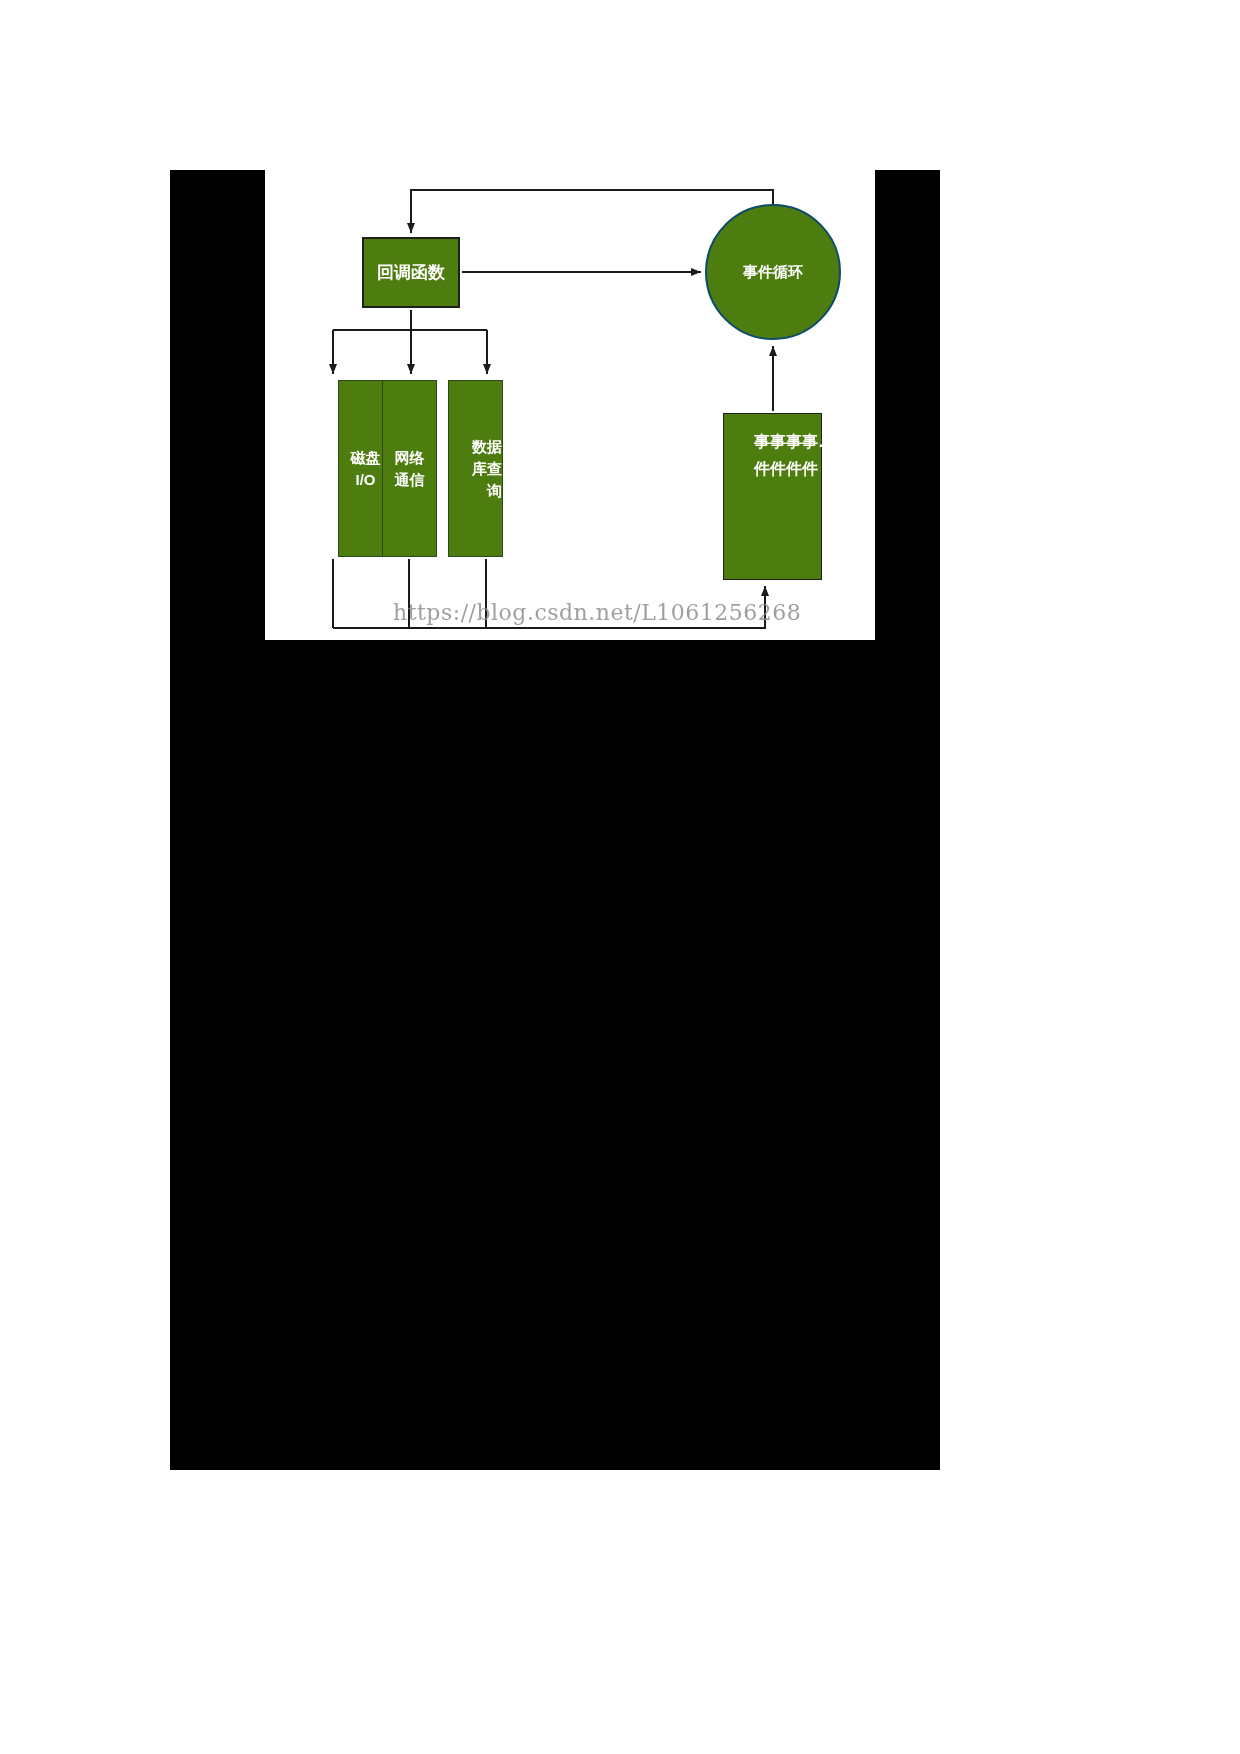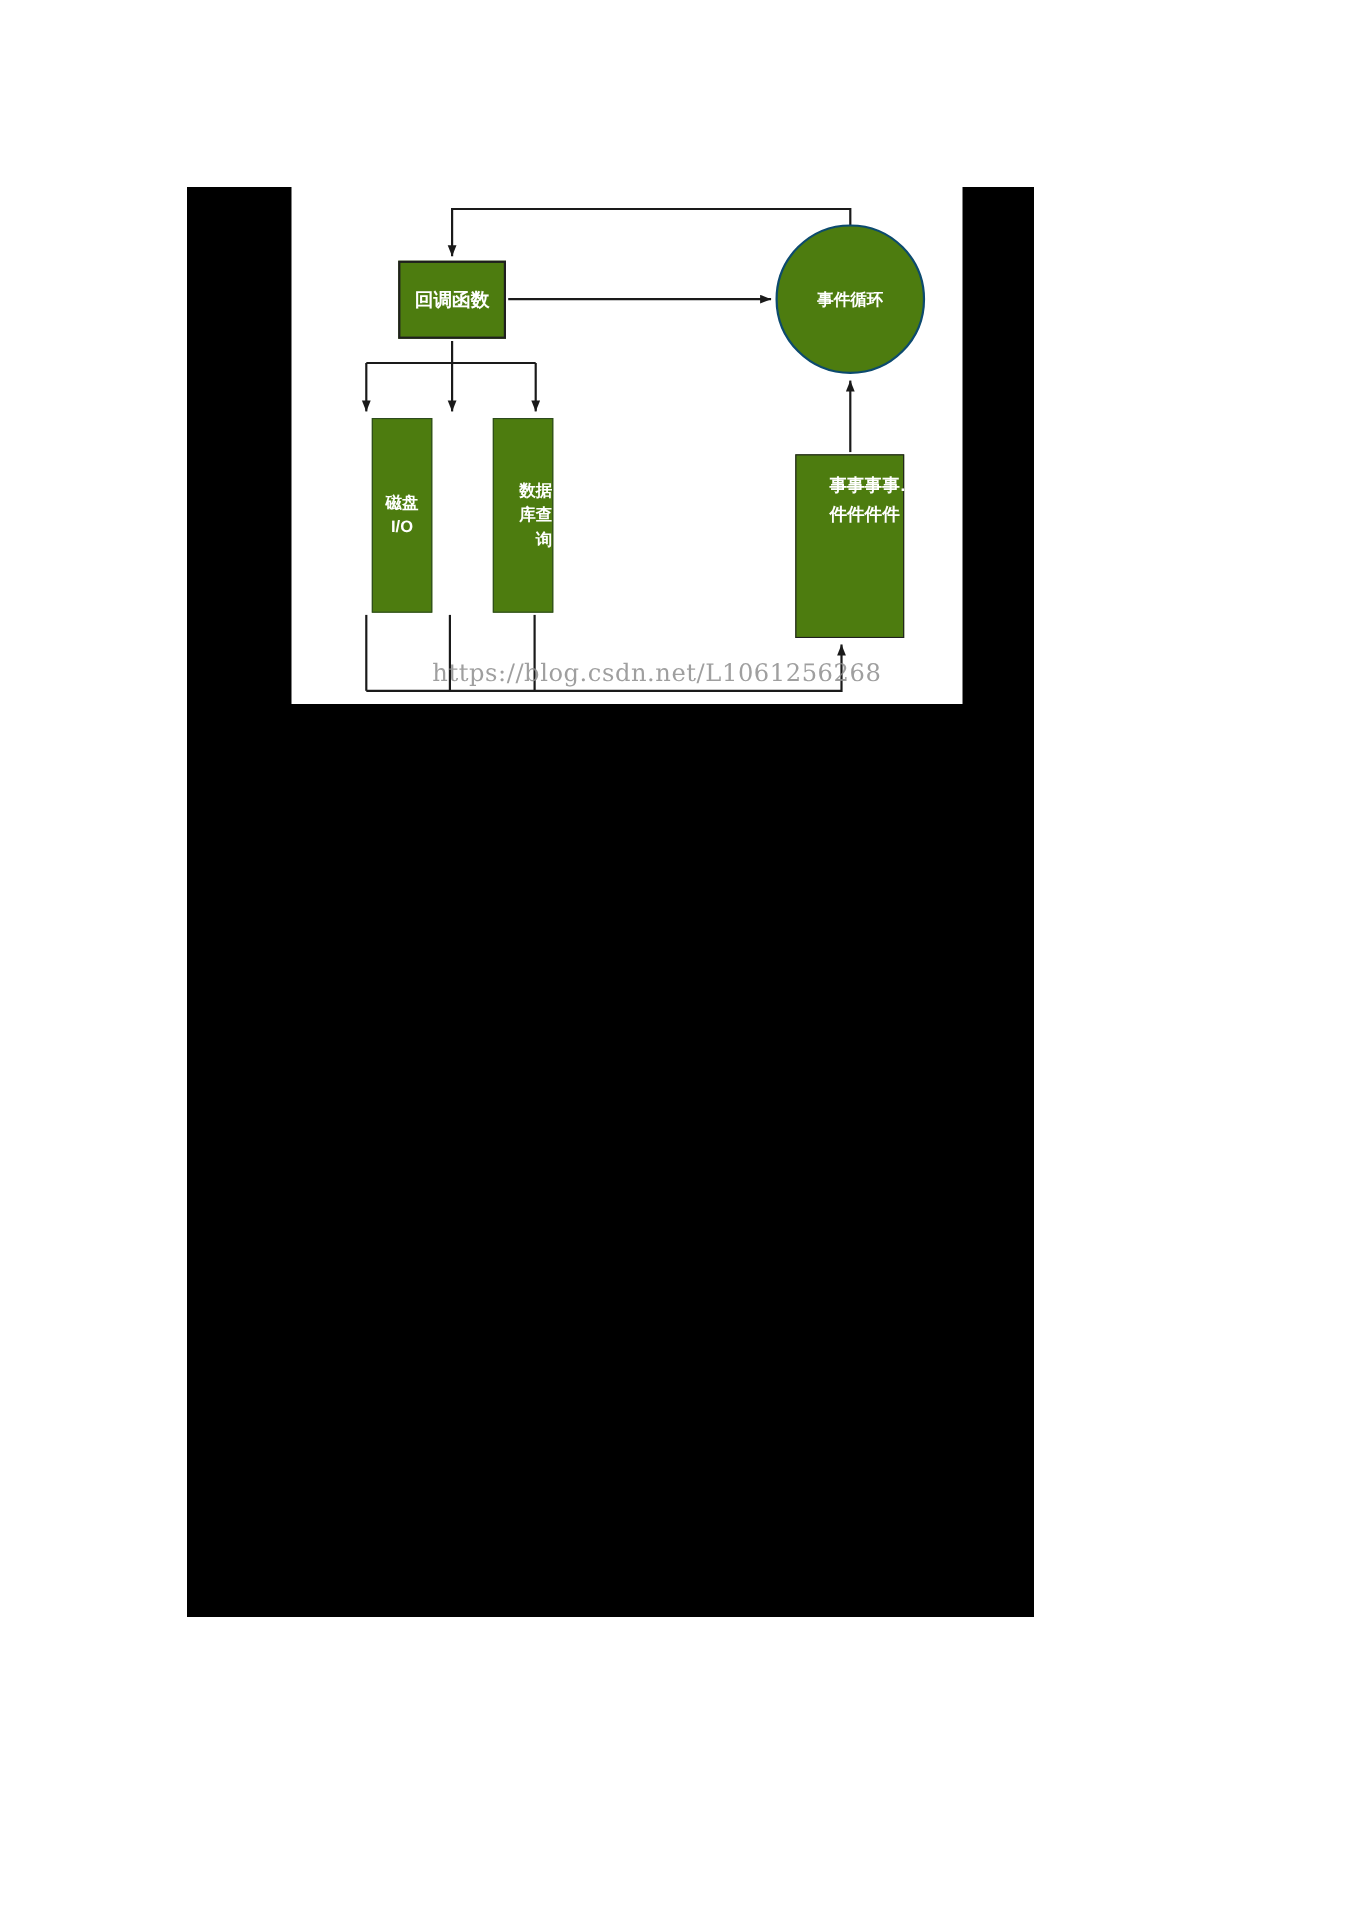--- a/index.html
+++ b/index.html
@@ -153,20 +153,24 @@
 
   <div class="node node-circle">
     <span>事件循环</span>
   </div>
 
   <div class="node node-tall node-disk">
     <span>磁盘</span>
     <span>I/O</span>
   </div>
 
+  <div class="node node-tall node-network">
+    <span>网络</span>
+    <span>通信</span>
+  </div>
 
   <div class="node node-tall node-database">
     <span>数据</span>
     <span>库查</span>
     <span>询</span>
   </div>
 
   <div class="node node-queue">
     <span>事件</span>
     <span>事件</span>

